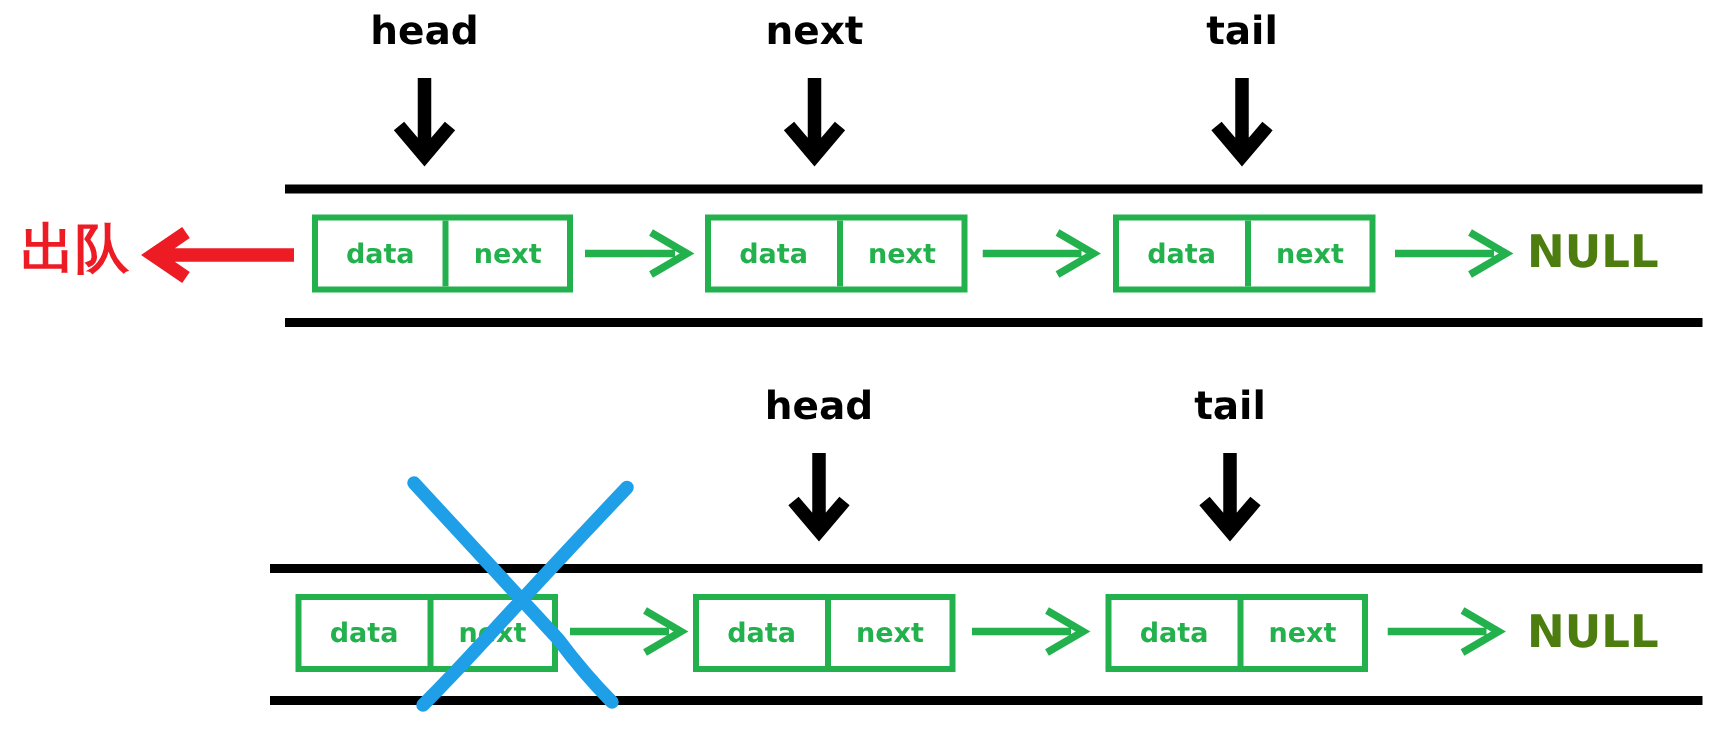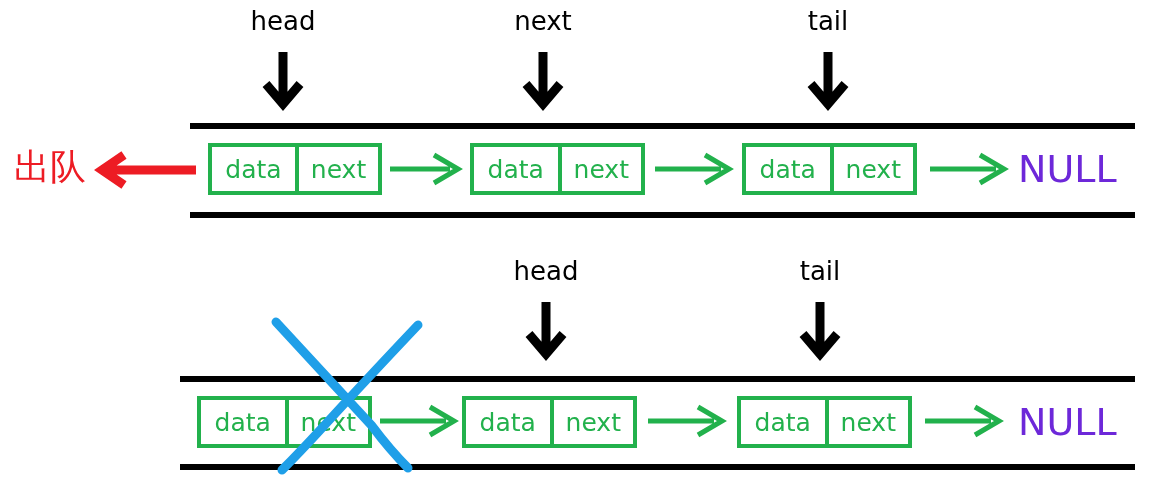--- a/index.html
+++ b/index.html
@@ -13,20 +13,21 @@
     position: relative;
     overflow: hidden;
     font-family: "DejaVu Sans", "Liberation Sans", sans-serif;
   }
   #stage {
     position: absolute;
     left: 0;
     top: 0;
     width: 1155px;
     height: 472px;
+    font-weight: bold;
   }
 
   .rail {
     position: absolute;
     background: #000000;
     height: 6px;
   }
 
   .ptr-label {
     position: absolute;
@@ -52,36 +53,36 @@
     display: flex;
     flex-direction: row;
     align-items: stretch;
   }
   .node .cell {
     box-sizing: border-box;
     display: flex;
     align-items: center;
     justify-content: center;
     color: #22b14c;
-    font-size: 25px;
+    font-size: 18px;
     line-height: 27px;
     white-space: nowrap;
   }
   .node .cell.data { width: 50%; }
   .node .cell.next { width: 50%; border-left: 4px solid #22b14c; }
 
   .link-arrow {
     position: absolute;
     height: 34px;
   }
 
   .null-label {
     position: absolute;
-    color: #6d28d9;
-    font-size: 38px;
+    color: #4d7c0f;
+    font-size: 30px;
     line-height: 30px;
     white-space: nowrap;
   }
 
   .dequeue-label {
     position: absolute;
     color: #ed1c24;
     font-size: 36px;
     line-height: 30px;
     white-space: nowrap;

